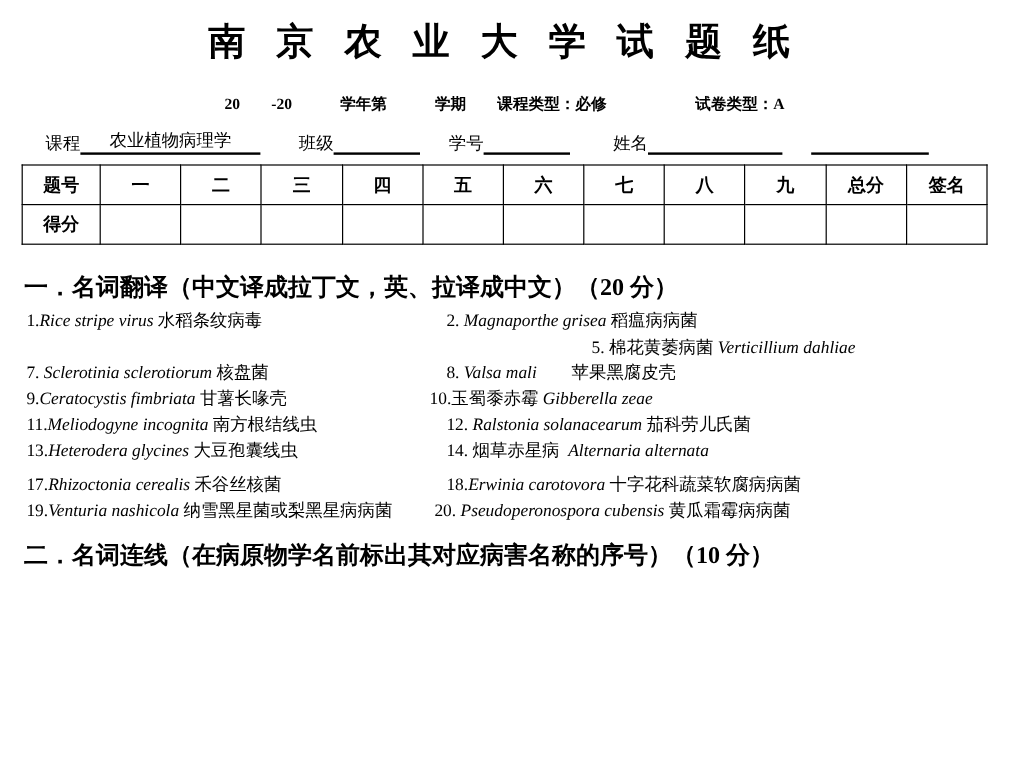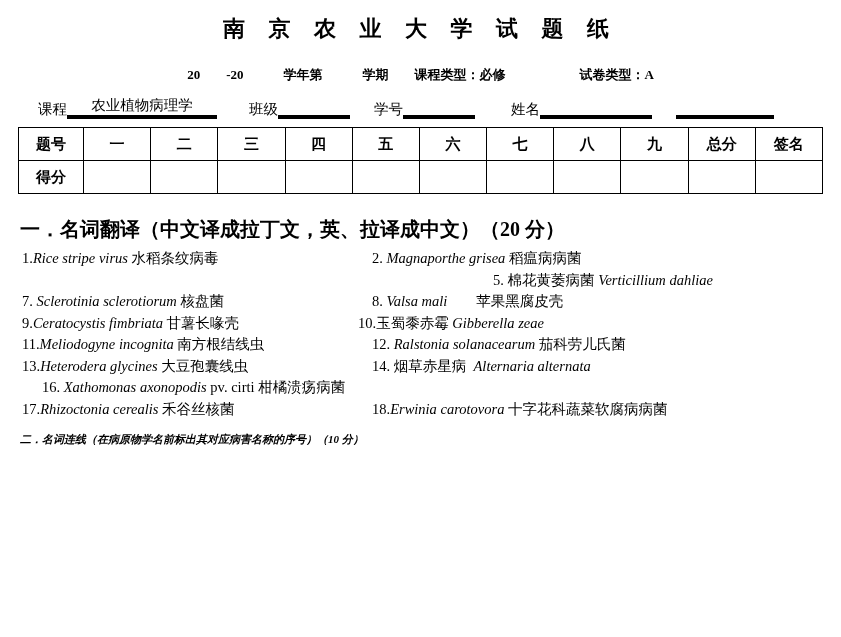--- a/index.html
+++ b/index.html
@@ -18,21 +18,21 @@
     position: relative;
     width: 841px;
     height: 637px;
     box-sizing: border-box;
     padding: 0 18px;
   }
   .doc-title {
     text-align: center;
     font-family: "Liberation Serif", "DejaVu Serif", serif;
     font-weight: bold;
-    font-size: 22px;
+    font-size: 31px;
     letter-spacing: 9px;
     margin-top: 14px;
     margin-bottom: 22px;
   }
   .subtitle-row {
     display: flex;
     justify-content: center;
     align-items: baseline;
     font-weight: bold;
     font-size: 13px;
@@ -60,21 +60,21 @@
     font-size: 14.5px;
     margin-top: 12px;
     margin-bottom: 8px;
     padding-left: 2px;
   }
   .info-row .lbl {
     white-space: pre;
     margin-left: 18px;
   }
   .ul {
-    border-bottom: 4px solid #000000;
+    border-bottom: 2px solid #000000;
     display: inline-block;
     text-align: center;
   }
   .ul.u-course { width: 150px; }
   .ul.u-class  { width: 72px; }
   .ul.u-id     { width: 72px; }
   .ul.u-name   { width: 112px; }
   .ul.u-name2  { width: 98px; }
 
   table.score {
@@ -120,24 +120,23 @@
     flex: 1 1 auto;
   }
   .it {
     font-style: italic;
   }
   .indent-b { padding-left: 20px; }
   .indent-c { padding-left: 6px; }
   .wide-row .col-a { width: 340px; flex: 0 0 340px; }
   .sec2 {
     font-weight: bold;
-    font-size: 11px;
+    font-size: 20px;
     margin-top: 16px;
     padding-left: 2px;
-    font-style: italic;
   }
 </style>
 </head>
 <body>
 
 <div class="page">
 
   <div class="doc-title">南 京 农 业 大 学 试 题 纸</div>
 
   <div class="subtitle-row">
@@ -252,32 +251,37 @@
     <div class="term-row">
       <div class="col-a">
         <span>13.</span><span class="it">Heterodera glycines</span><span> 大豆孢囊线虫</span>
       </div>
       <div class="col-b indent-b">
         <span>14.</span> <span style="white-space:pre;">烟草赤星病  </span><span class="it">Alternaria alternata</span>
       </div>
     </div>
 
     <div class="term-row">
-      <div class="col-b indent-b">
-        <span>16.</span> <span class="it">Xathomonas axonopodis</span><span> pv. cirti</span><span> 柑橘溃疡病菌</span>
-      </div>
     </div>
 
     <div class="term-row">
       <div class="col-a">
         <span>17.</span><span class="it">Rhizoctonia cerealis</span><span> 禾谷丝核菌</span>
       </div>
       <div class="col-b indent-b">
         <span>18.</span><span class="it">Erwinia carotovora</span><span> 十字花科蔬菜软腐病病菌</span>
       </div>
     </div>
 
+    <div class="term-row wide-row">
+      <div class="col-a">
+        <span>19.</span><span class="it">Venturia nashicola</span><span> 纳雪黑星菌或梨黑星病病菌</span>
+      </div>
+      <div class="col-b">
+        <span>20.</span> <span class="it">Pseudoperonospora cubensis</span><span> 黄瓜霜霉病病菌</span>
+      </div>
+    </div>
 
   </div>
 
   <div class="sec2">二．名词连线（在病原物学名前标出其对应病害名称的序号）（10 分）</div>
 
 </div>
 
 </body></html>

